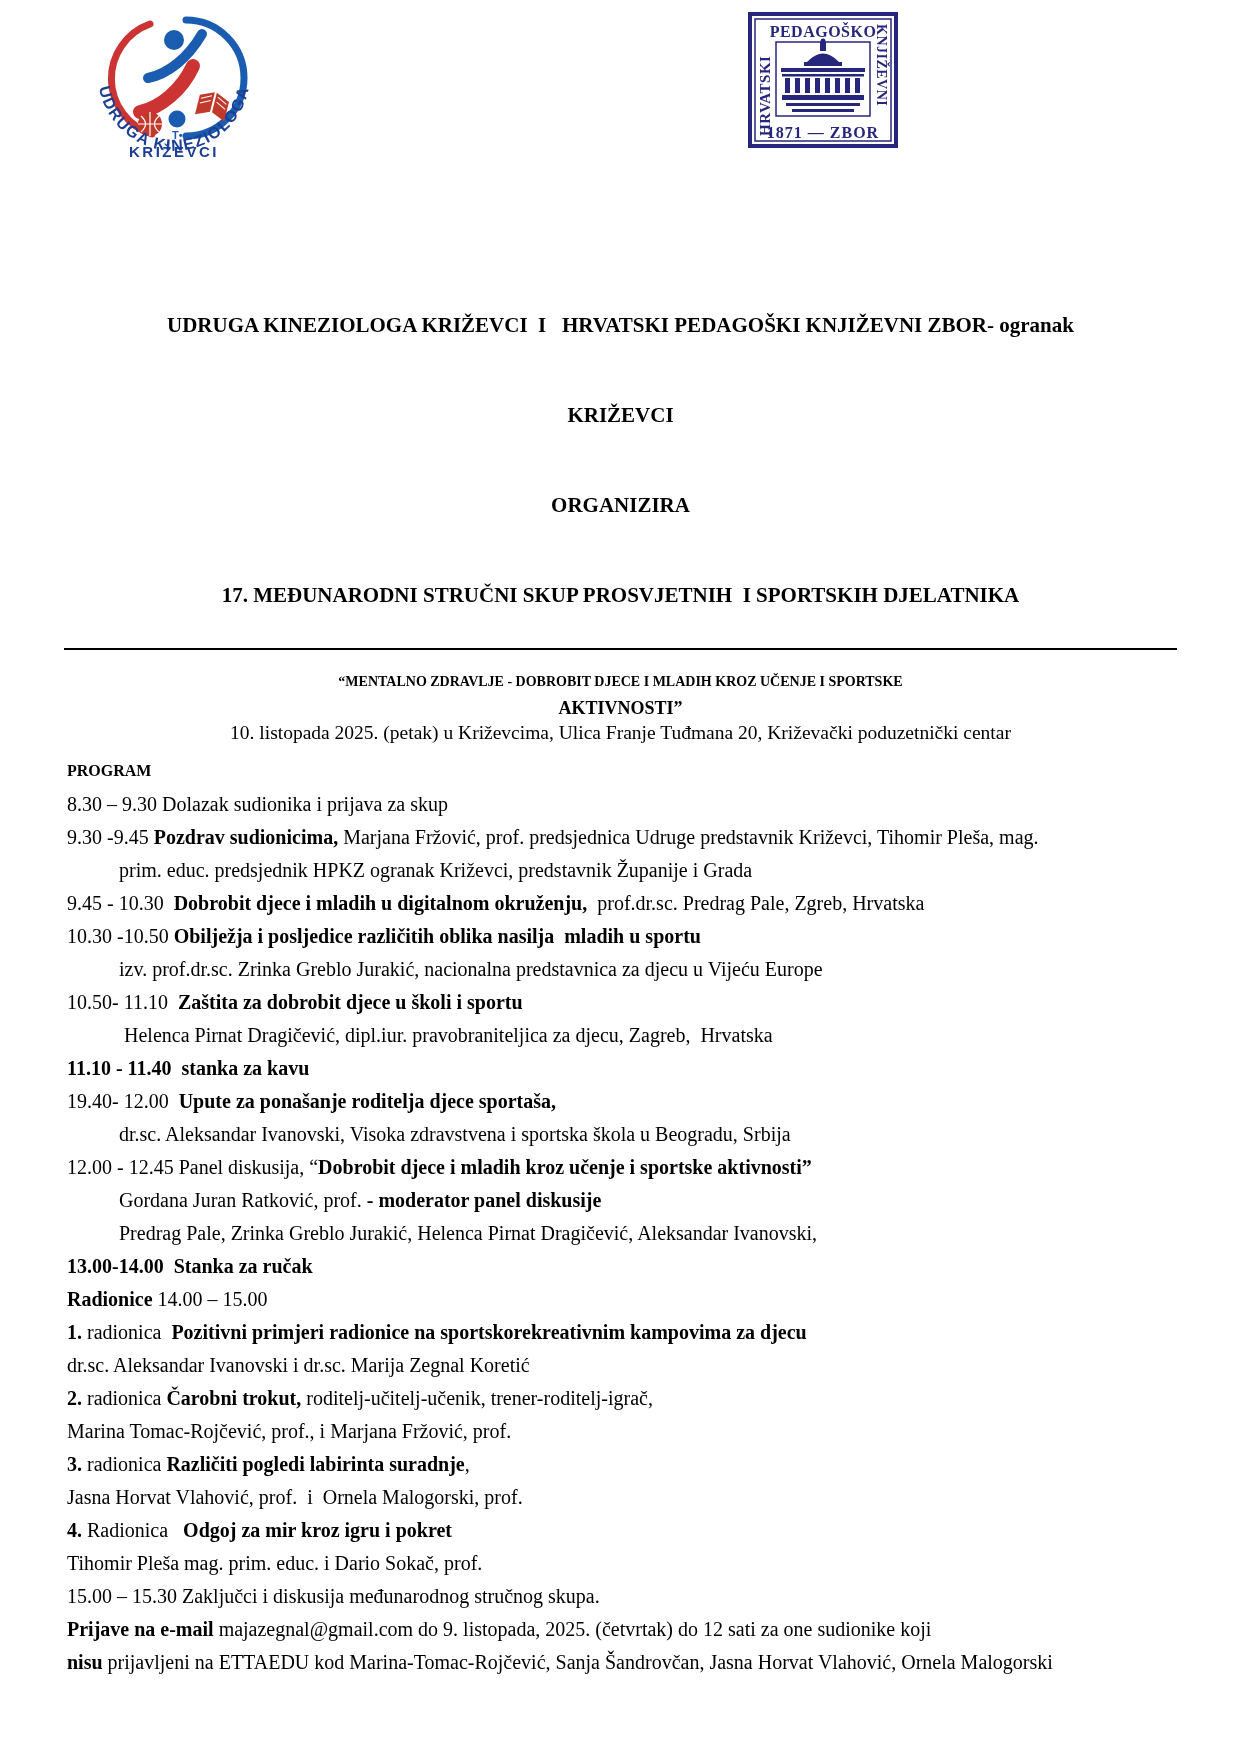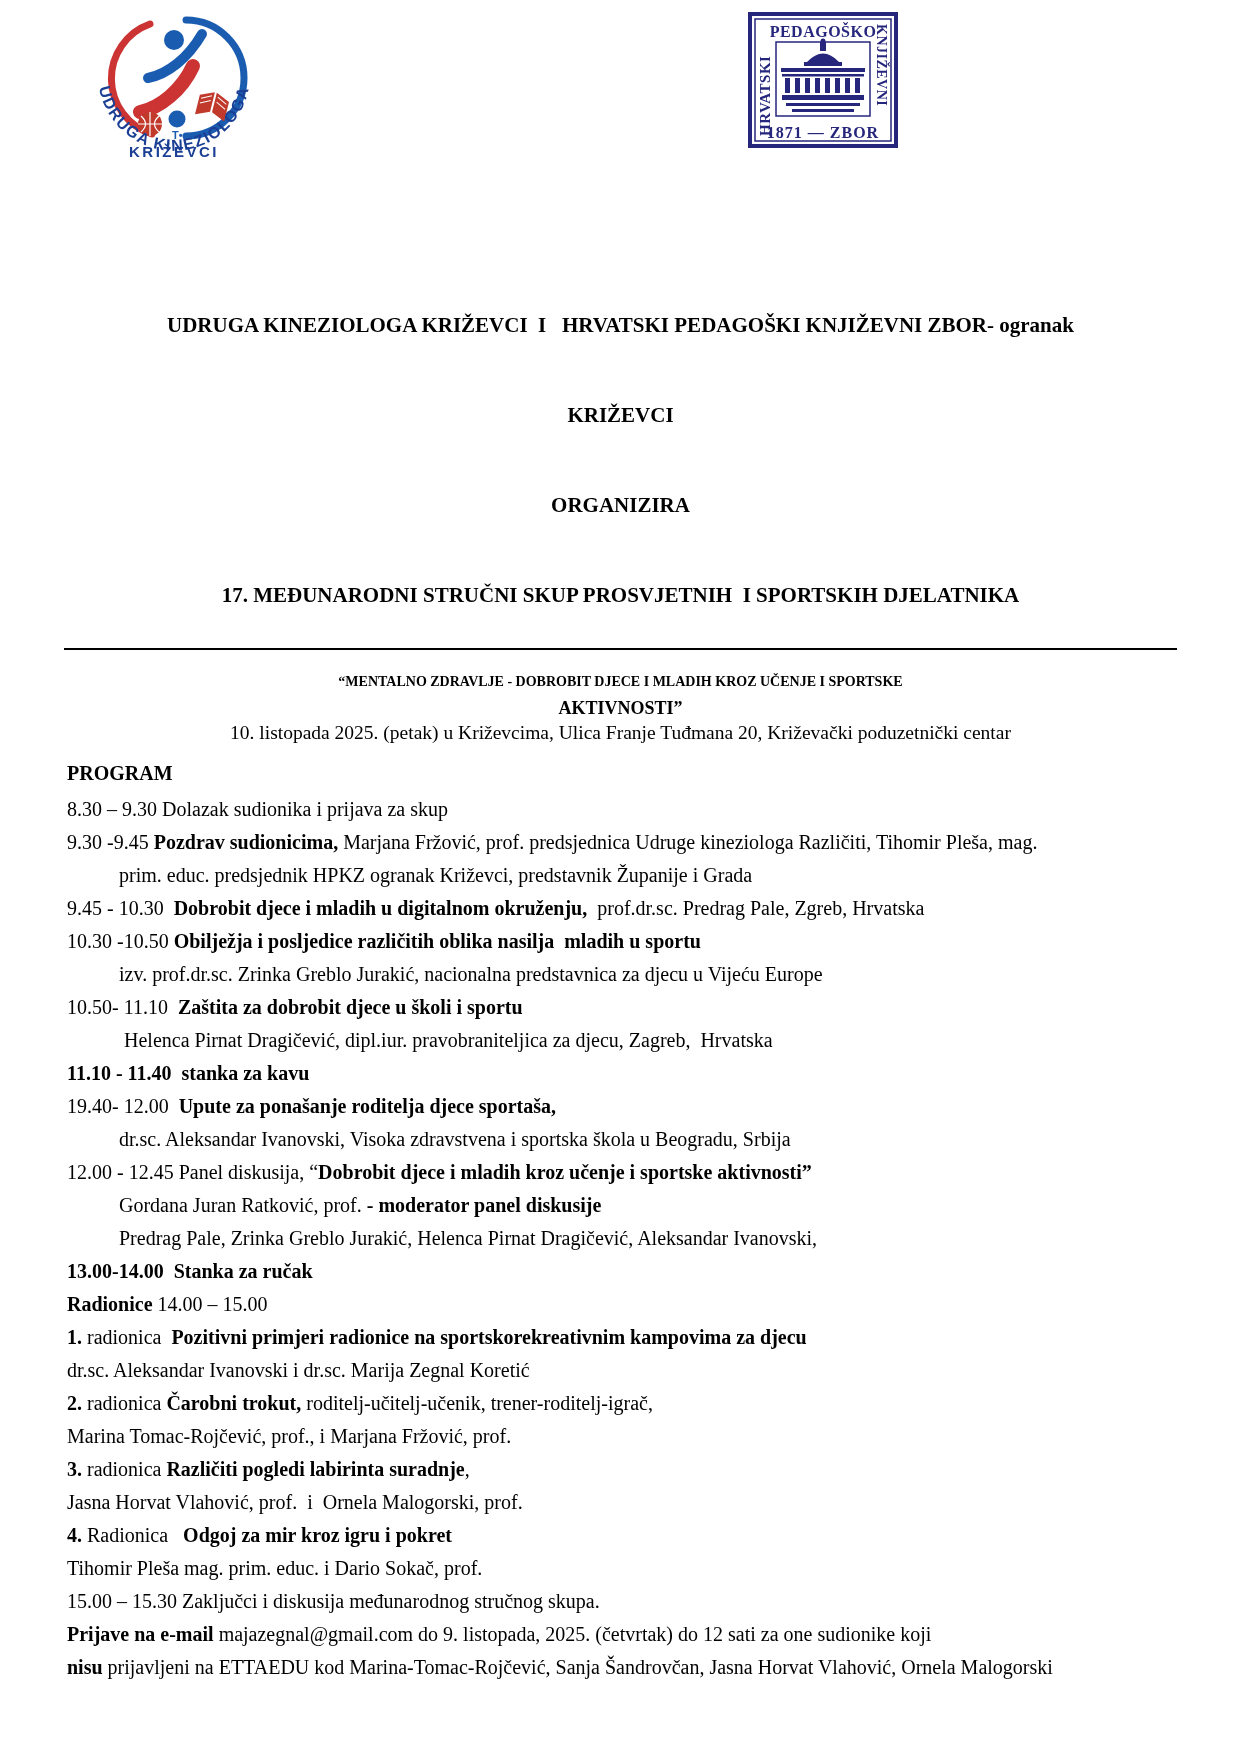--- a/index.html
+++ b/index.html
@@ -43,21 +43,21 @@
     white-space:pre-wrap;
   }
   .event-date{
     text-align:center;
     font-size:19.5px;
     line-height:26px;
     white-space:pre-wrap;
   }
   .program-heading{
     font-weight:bold;
-    font-size:20px;
+    font-size:16px;
     margin:16px 60px 14px 67px;
   }
   .program{margin:0 56px 0 67px;}
   .program p{
     margin:0 0 13px 0;
     font-size:20px;
     line-height:20px;
     white-space:pre-wrap;
   }
   .program p.indent{padding-left:52px;}
@@ -148,21 +148,21 @@
 <hr class="divider">
 
 <div class="event-title-1">“MENTALNO ZDRAVLJE - DOBROBIT DJECE I MLADIH KROZ UČENJE I SPORTSKE</div>
 <div class="event-title-2">AKTIVNOSTI”</div>
 <div class="event-date">10. listopada 2025. (petak) u Križevcima, Ulica Franje Tuđmana 20, Križevački poduzetnički centar</div>
 
 <div class="program-heading">PROGRAM</div>
 
 <div class="program">
     <p class=""><span>8.30 – 9.30 Dolazak sudionika i prijava za skup</span></p>
-    <p class=""><span>9.30 -9.45 </span><b>Pozdrav sudionicima,</b><span> Marjana Fržović, prof. predsjednica Udruge kineziologa Različiti, Tihomir Pleša, mag.</span></p>
+    <p class=""><span>9.30 -9.45 </span><b>Pozdrav sudionicima,</b><span> Marjana Fržović, prof. predsjednica Udruge predstavnik Križevci, Tihomir Pleša, mag.</span></p>
     <p class="indent"><span>prim. educ. predsjednik HPKZ ogranak Križevci, predstavnik Županije i Grada</span></p>
     <p class=""><span>9.45 - 10.30  </span><b>Dobrobit djece i mladih u digitalnom okruženju,</b><span>  prof.dr.sc. Predrag Pale, Zgreb, Hrvatska</span></p>
     <p class=""><span>10.30 -10.50 </span><b>Obilježja i posljedice različitih oblika nasilja  mladih u sportu</b></p>
     <p class="indent"><span>izv. prof.dr.sc. Zrinka Greblo Jurakić, nacionalna predstavnica za djecu u Vijeću Europe</span></p>
     <p class=""><span>10.50- 11.10  </span><b>Zaštita za dobrobit djece u školi i sportu</b></p>
     <p class="indent"><span> Helenca Pirnat Dragičević, dipl.iur. pravobraniteljica za djecu, Zagreb,  Hrvatska</span></p>
     <p class=" gap"><b>11.10 - 11.40  stanka za kavu</b></p>
     <p class=" gap"><span>19.40- 12.00  </span><b>Upute za ponašanje roditelja djece sportaša,</b></p>
     <p class="indent"><span>dr.sc. Aleksandar Ivanovski, Visoka zdravstvena i sportska škola u Beogradu, Srbija</span></p>
     <p class=""><span>12.00 - 12.45 Panel diskusija, “</span><b>Dobrobit djece i mladih kroz učenje i sportske aktivnosti”</b></p>

